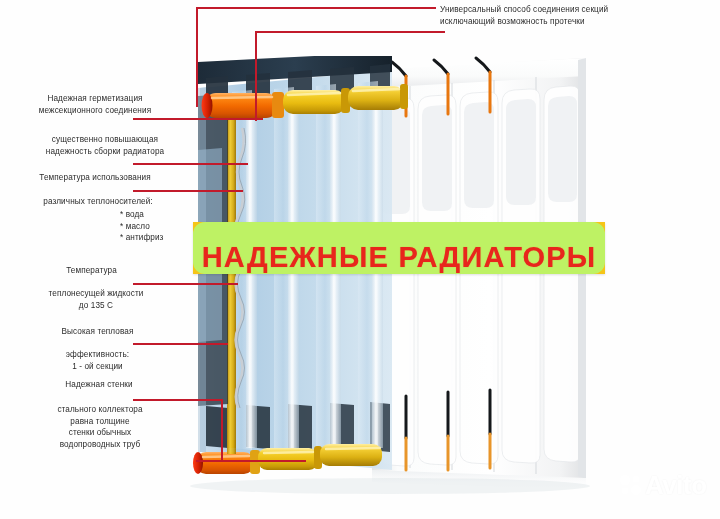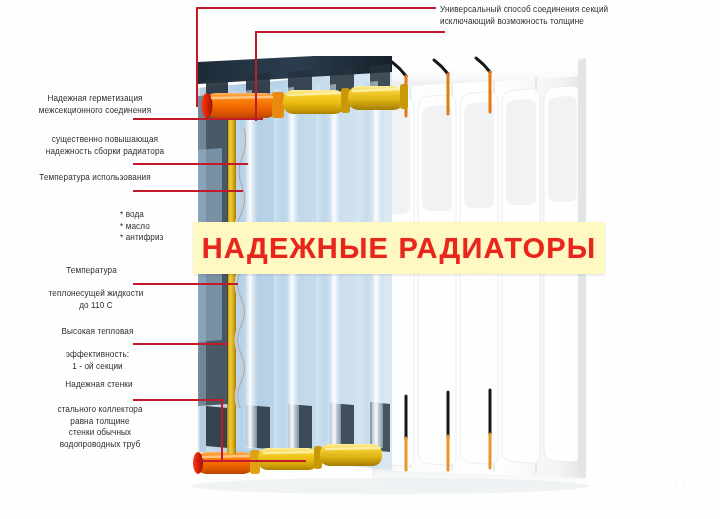--- a/index.html
+++ b/index.html
@@ -48,23 +48,23 @@
     position: absolute;
     left: 193px; top: 222px;
     width: 412px; height: 52px;
     background: #f5c518;
     display: flex;
     align-items: center;
     justify-content: center;
     box-shadow: 0 1px 2px rgba(0,0,0,0.12);
   }
   #banner-inner {
-    background: #fef9c3;
+    background: #bef264;
     width: 100%; height: 100%;
-    display: flex; align-items: center; justify-content: center;
+    display: flex; align-items: flex-end; justify-content: center; border-radius: 12px;
   }
   #banner-text {
     color: #e8261c;
     font-size: 29px;
     font-weight: bold;
     letter-spacing: 1.2px;
     font-family: "Liberation Sans", sans-serif;
     white-space: nowrap;
     text-shadow: 0 0 1px rgba(232,38,28,0.4);
   }
@@ -321,39 +321,40 @@
 
   <div class="leader h" style="left:133px; top:283px; width:105px;"></div>
 
   <div class="leader h" style="left:133px; top:343px; width:95px;"></div>
 
   <div class="leader h" style="left:133px; top:399px; width:90px;"></div>
   <div class="leader v" style="left:221px; top:399px; height:63px;"></div>
   <div class="leader h" style="left:196px; top:460px; width:110px;"></div>
 
   <div class="callout left" style="left:440px; top:4px; width:240px;">Универсальный способ соединения секций
-исключающий возможность толщине</div>
+исключающий возможность протечки</div>
 
   <div class="callout right" style="left:10px; top:93px; width:170px;">Надежная герметизация
 межсекционного соединения</div>
 
   <div class="callout right" style="left:20px; top:134px; width:170px;">существенно повышающая
 надежность сборки радиатора</div>
 
   <div class="callout right" style="left:10px; top:172px; width:170px;">Температура использования</div>
 
+  <div class="callout right" style="left:10px; top:196px; width:176px;">различных теплоносителей:</div>
 
   <div class="callout left" style="left:120px; top:209px; width:90px;">* вода
 * масло
 * антифриз</div>
 
   <div class="callout right" style="left:10px; top:265px; width:163px;">Температура</div>
 
   <div class="callout right" style="left:10px; top:288px; width:172px;">теплонесущей жидкости
-до 110 С</div>
+до 135 С</div>
 
   <div class="callout right" style="left:10px; top:326px; width:175px;">Высокая тепловая</div>
 
   <div class="callout right" style="left:10px; top:349px; width:175px;">эффективность:
 1 - ой секции</div>
 
   <div class="callout right" style="left:10px; top:379px; width:178px;">Надежная стенки</div>
 
   <div class="callout right" style="left:10px; top:404px; width:180px;">стального коллектора
 равна толщине

